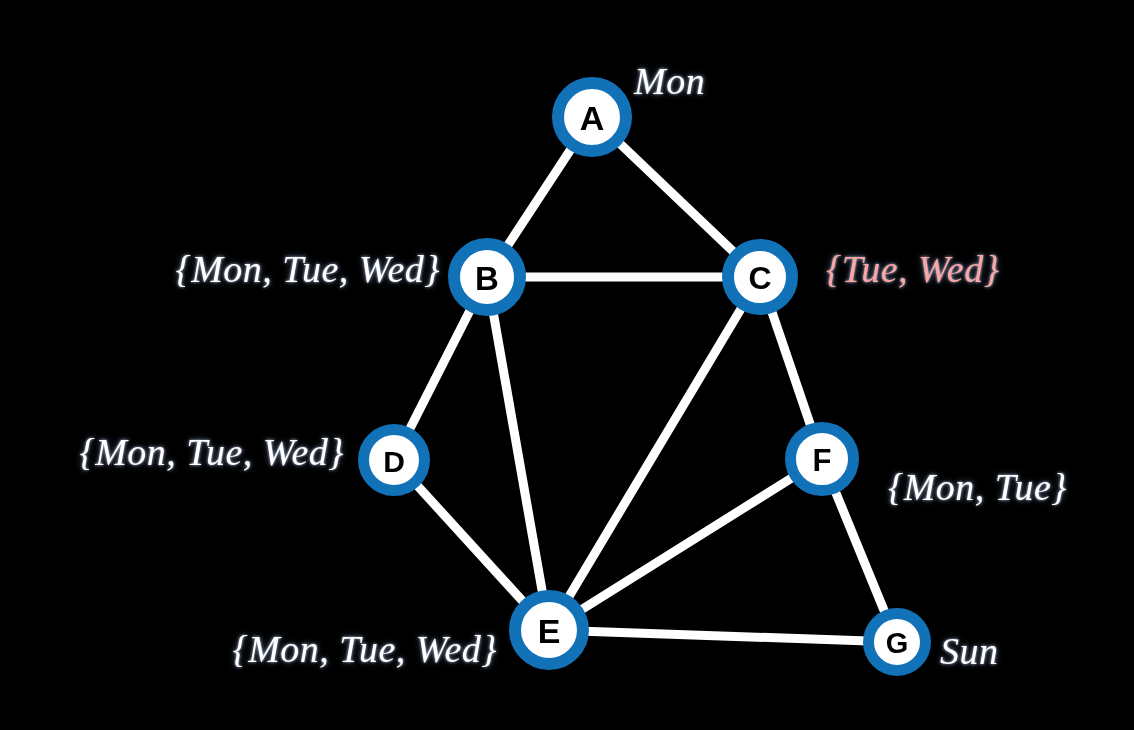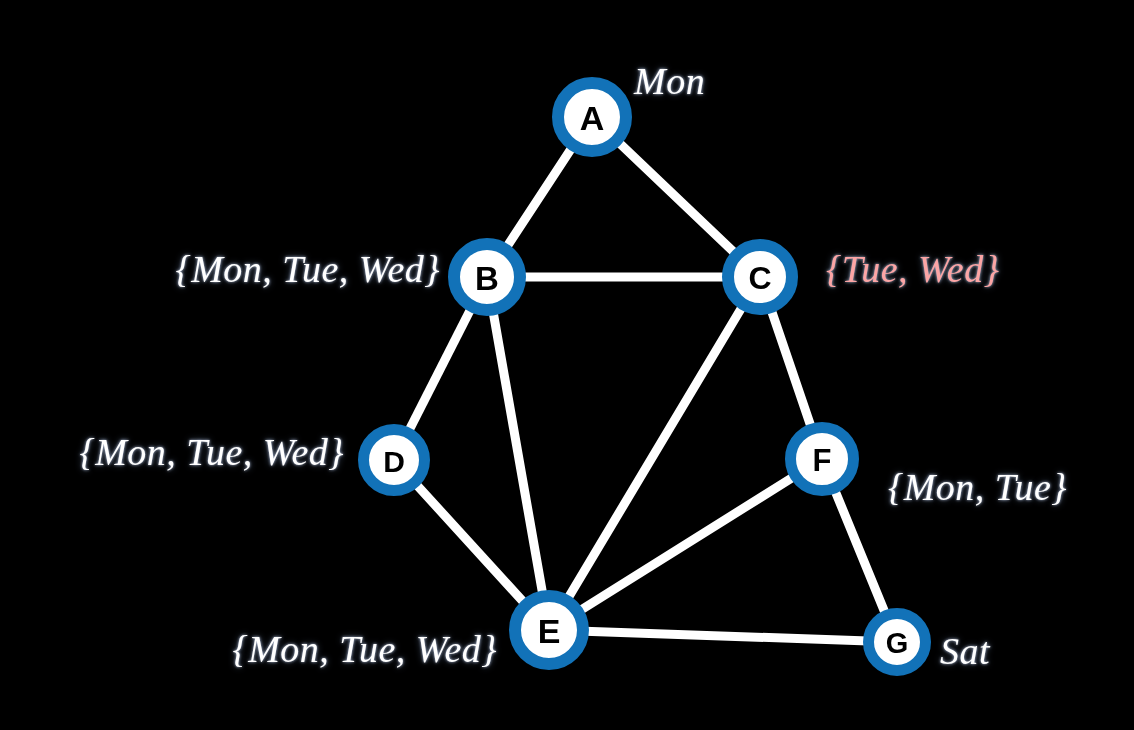--- a/index.html
+++ b/index.html
@@ -101,15 +101,15 @@
         </g>
       </g>
   </svg>
   <div id="labels-layer">
       <div class="domain-label" style="font-size: 38px; color: rgb(255, 255, 255); top: 38px; left: 634px; margin-top: 24px;">Mon</div>
       <div class="domain-label" style="font-size: 38px; color: rgb(255, 255, 255); top: 250px; right: 694px;">{Mon, Tue, Wed}</div>
       <div class="domain-label" style="font-size: 38px; color: #fca5a5; top: 250px; left: 826px;">{Tue, Wed}</div>
       <div class="domain-label" style="font-size: 38px; color: rgb(255, 255, 255); top: 433px; right: 790px;">{Mon, Tue, Wed}</div>
       <div class="domain-label" style="font-size: 38px; color: rgb(255, 255, 255); top: 433px; left: 888px; margin-top: 35px;">{Mon, Tue}</div>
       <div class="domain-label" style="font-size: 38px; color: rgb(255, 255, 255); top: 630px; right: 637px;">{Mon, Tue, Wed}</div>
-      <div class="domain-label" style="font-size: 38px; color: rgb(255, 255, 255); top: 632px; left: 940px;">Sat</div>
+      <div class="domain-label" style="font-size: 38px; color: rgb(255, 255, 255); top: 632px; left: 940px;">Sun</div>
     </div>
 </div>
 
 </body></html>

